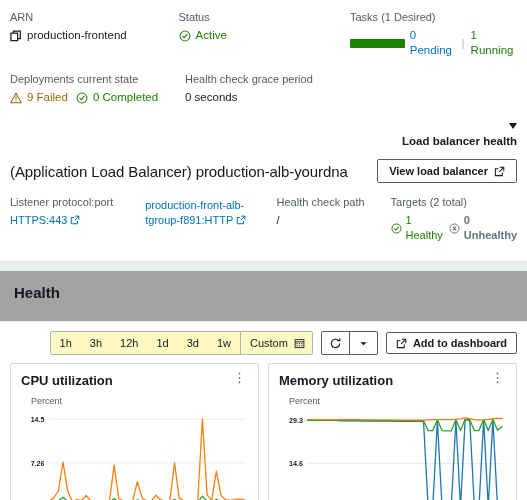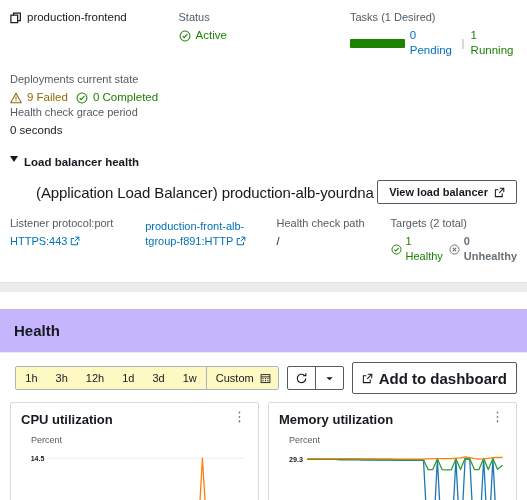--- a/index.html
+++ b/index.html
@@ -13,85 +13,83 @@
   }
   .panel-top{padding:10px 10px 0 10px;}
 
   
   .summary{display:flex;width:100%;}
   .col-arn{width:175px;}
   .col-status{width:178px;}
   .col-tasks{flex:1;}
   .lbl{color:#545b64;font-size:11px;line-height:14px;margin-bottom:4px;}
   .val{font-size:11.5px;line-height:15px;color:#16191f;display:flex;align-items:center;gap:5px;}
-  .row2{margin-top:14px;display:flex;flex-direction:column;}
+  .row2{margin-top:14px;display:flex;}
   .green{color:#1d8102;}
   .grey{color:#687078;font-weight:bold;}
   .amber{color:#906806;}
   .link{color:#0073bb;text-decoration:none;cursor:pointer;}
 
   .icon{display:inline-block;vertical-align:middle;line-height:0;}
   svg{display:block;}
 
   .bar{
     display:inline-block;width:62px;height:9px;background:#1d8102;
     border-radius:1px;margin-right:5px;vertical-align:middle;
   }
   .tasksline{display:flex;align-items:center;font-size:11.5px;line-height:15px;}
   .sep{color:#aab7b8;margin:0 6px;}
 
   
   .expander{
-    margin:18px 0 0 0;display:flex;align-items:flex-start;gap:6px;
-    font-size:11.5px;font-weight:bold;color:#16191f;cursor:pointer;
+    margin:18px 0 0 0;display:flex;align-items:flex-end;gap:6px;
+    font-size:11.5px;font-weight:bold;color:#16191f;cursor:pointer;flex-direction:column;
   }
   .caret{width:0;height:0;border-left:4.5px solid transparent;border-right:4.5px solid transparent;border-top:6px solid #16191f;}
 
   .lb-head{
     display:flex;align-items:center;justify-content:space-between;
     margin-top:12px;
-    margin-left:26px;
   }
   .lb-title{font-size:15px;font-weight:normal;color:#16191f;letter-spacing:-0.1px;}
   .btn{
     border:1px solid #545b64;border-radius:2px;background:#fff;
     font-family:"Liberation Sans",sans-serif;font-size:11px;font-weight:bold;color:#16191f;
     padding:5px 11px;display:inline-flex;align-items:center;gap:6px;cursor:pointer;
   }
 
   .lb-grid{display:flex;margin-top:12px;}
   .lbc1{width:140px;}
   .lbc2{width:136px;}
   .lbc3{width:118px;}
   .lbc4{flex:1;}
   .lb-val{font-size:11px;line-height:15px;margin-top:3px;}
   .lb-val a{display:inline;}
   .ext{display:inline-block;vertical-align:-1px;margin-left:3px;}
 
   
   .divider{height:9px;background:#eaeded;margin-top:18px;border-top:1px solid #e4e6e6;}
   .health-head{
-    background:#c4b5fd;border-bottom:1px solid #e9ebed;
-    padding:13px 14px 13px 14px;
-    margin-top:17px;
+    background:#a3a3a3;border-bottom:1px solid #e9ebed;
+    padding:13px 14px 20px 14px;
   }
   .health-title{font-size:15px;font-weight:bold;color:#16191f;}
 
   .toolbar{display:flex;justify-content:flex-end;align-items:center;padding:9px 10px 8px 10px;gap:8px;}
   .seg{display:flex;border:1px solid #aab7b8;border-radius:2px;overflow:hidden;background:#fff;height:22px;}
   .seg .opt{
     padding:0 9px;display:flex;align-items:center;font-size:11px;color:#16191f;
     cursor:pointer;background:#fef9c3;
   }
   .seg .divline{width:1px;background:#aab7b8;}
   .seg .custom{padding:0 7px 0 9px;gap:6px;}
   .grp{display:flex;border:1px solid #545b64;border-radius:2px;overflow:hidden;height:22px;background:#fff;}
   .grp .gbtn{display:flex;align-items:center;justify-content:center;width:27px;cursor:pointer;}
   .grp .gdiv{width:1px;background:#545b64;}
-  .btn-dash{height:32px;padding:0 9px;font-size:15px;font-weight:bold;}
+  .btn-dash{height:22px;padding:0 9px;font-size:11px;font-weight:bold;}
 
   
   .charts{display:flex;gap:9px;padding:0 10px 10px 10px;}
   .card{
     flex:1;background:#fff;border:1px solid #d5dbdb;border-radius:2px;
     padding:9px 10px 8px 10px;box-sizing:border-box;min-width:0;
     box-shadow:0 1px 1px rgba(0,0,0,0.04);
   }
   .card-head{display:flex;justify-content:space-between;align-items:flex-start;}
   .card-title{font-size:13px;font-weight:bold;color:#16191f;}
@@ -99,20 +97,21 @@
   .axis-unit{font-size:9px;color:#545b64;margin:8px 0 1px 10px;}
   .plot{position:relative;}
 </style>
 </head>
 <body>
 
 <div class="panel-top">
 
   <div class="summary">
     <div class="col-arn">
+      <div class="lbl">ARN</div>
       <div class="val">
         <span class="icon">
           <svg width="12" height="12" viewBox="0 0 16 16">
             <rect x="1.2" y="4.2" width="9" height="10" fill="none" stroke="#16191f" stroke-width="1.6"></rect>
             <path d="M4.6 4.2 V1.6 H13.8 V11.6 H10.4" fill="none" stroke="#16191f" stroke-width="1.6"></path>
           </svg>
         </span>
         <span>production-frontend</span>
       </div>
     </div>

